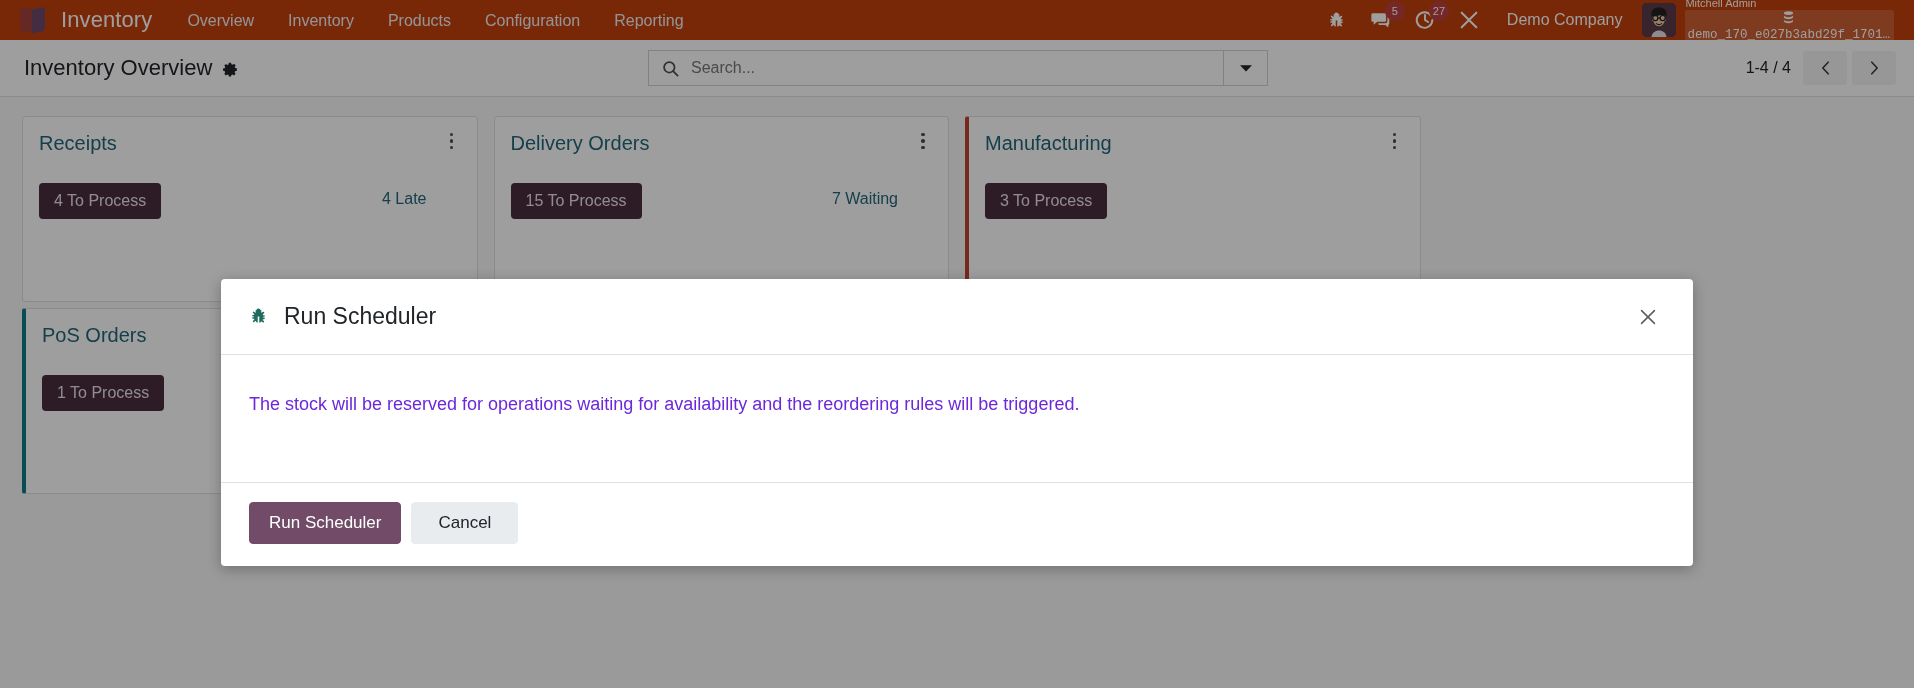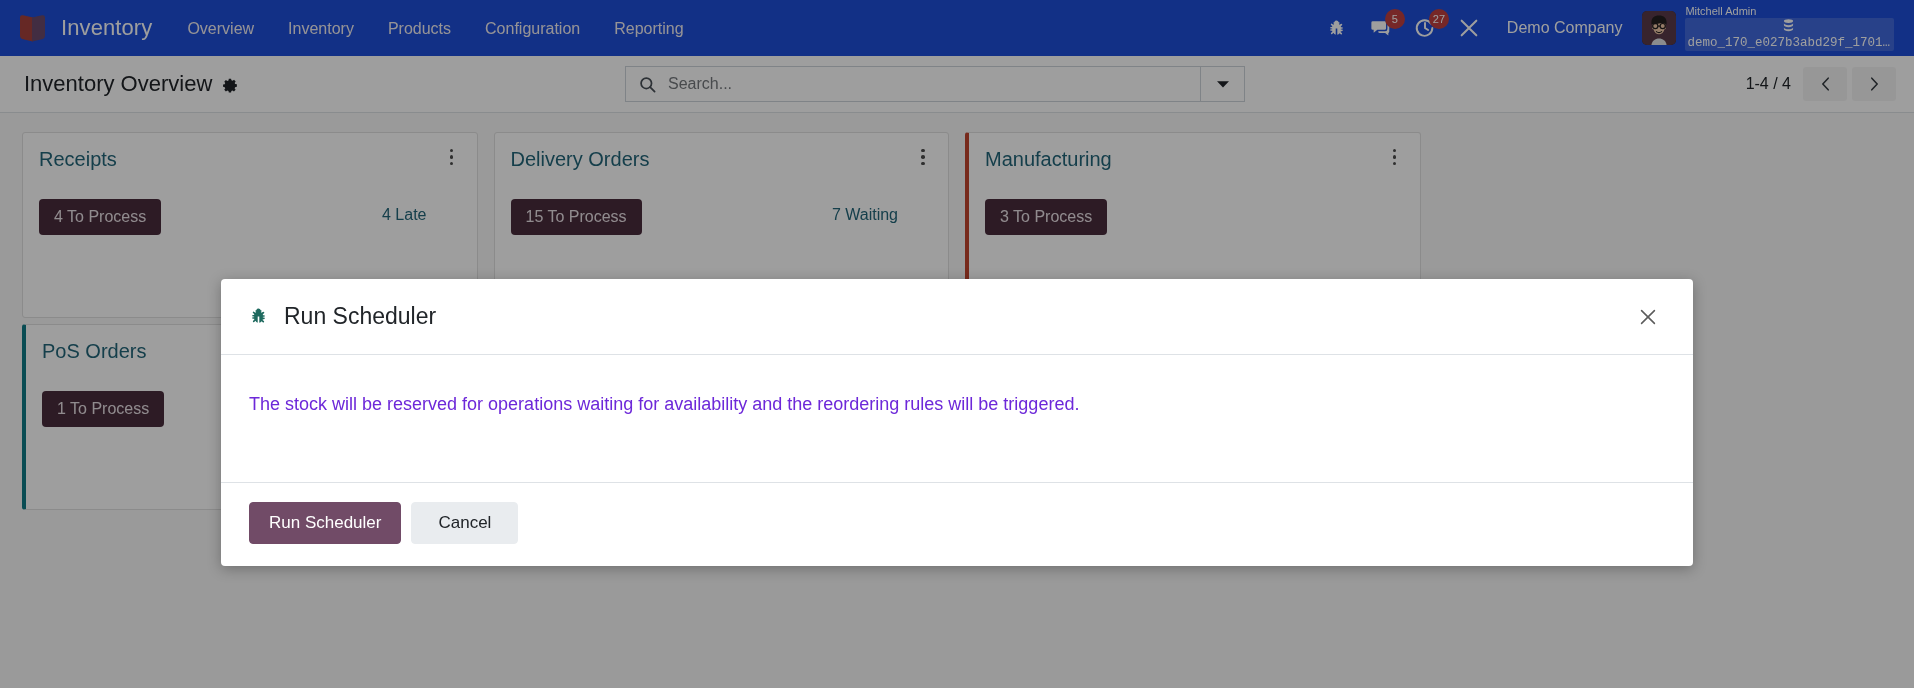--- a/index.html
+++ b/index.html
@@ -22,22 +22,22 @@
   #backdrop {
     position: absolute;
     inset: 0;
     background: rgba(0, 0, 0, 0.38);
     z-index: 50;
   }
 
   
   .navbar {
     position: relative;
-    height: 56px;
-    background: #1d4ed8;
+    height: 40px;
+    background: #c2410c;
     display: flex;
     align-items: center;
     padding: 0 14px 0 18px;
     color: #ffffff;
     z-index: 5;
   }
   .brand-wrap {
     display: flex;
     align-items: center;
     gap: 13px;
@@ -171,21 +171,21 @@
   }
   .gear-btn {
     display: inline-flex;
     align-items: center;
     color: #212529;
     cursor: pointer;
     margin-top: 2px;
   }
   .searchview {
     position: absolute;
-    left: 625px;
+    left: 648px;
     width: 620px;
     height: 36px;
     border: 1px solid #ced4da;
     border-radius: 0;
     background: #fff;
     display: flex;
     align-items: center;
   }
   .searchview .s-icon {
     width: 42px;

